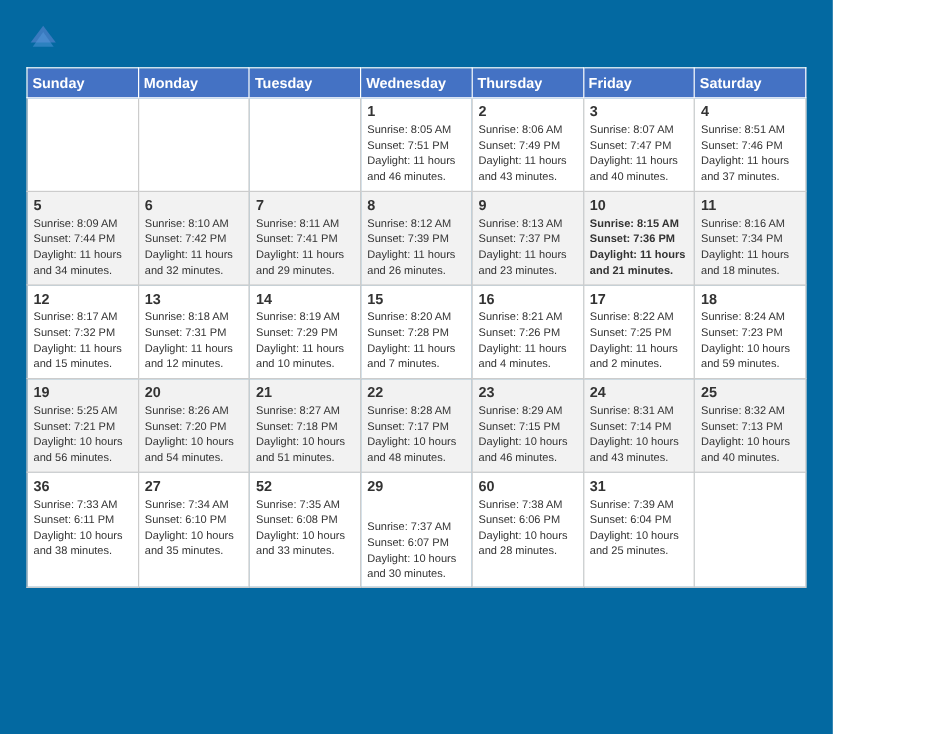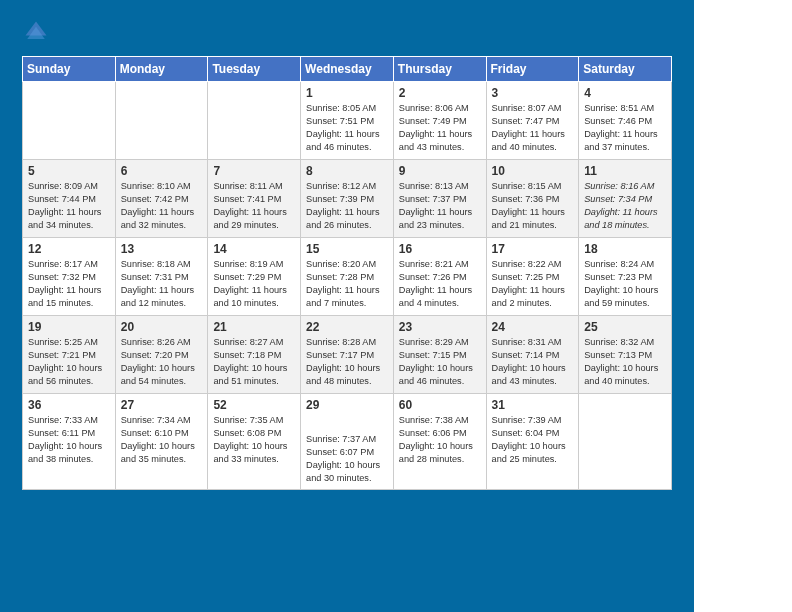--- a/index.html
+++ b/index.html
@@ -205,28 +205,28 @@
           </td>
           <td style="background: rgb(242, 242, 242);">
             <span class="day-num">9</span>
             <div class="day-info" style="white-space: pre-line;">Sunrise: 8:13 AM
 Sunset: 7:37 PM
 Daylight: 11 hours
 and 23 minutes.</div>
           </td>
           <td style="background: rgb(242, 242, 242);">
             <span class="day-num">10</span>
-            <div class="day-info" style="white-space: pre-line;">Sunrise: 8:15 AM
+            <div class="day-info" style="white-space: pre-line; font-weight: bold;">Sunrise: 8:15 AM
 Sunset: 7:36 PM
 Daylight: 11 hours
 and 21 minutes.</div>
           </td>
           <td style="background: rgb(242, 242, 242);">
             <span class="day-num">11</span>
-            <div class="day-info" style="white-space: pre-line; font-style: italic;">Sunrise: 8:16 AM
+            <div class="day-info" style="white-space: pre-line;">Sunrise: 8:16 AM
 Sunset: 7:34 PM
 Daylight: 11 hours
 and 18 minutes.</div>
           </td>
         </tr>
         <tr>
           <td style="background: rgb(255, 255, 255);">
             <span class="day-num">12</span>
             <div class="day-info" style="white-space: pre-line;">Sunrise: 8:17 AM
 Sunset: 7:32 PM

